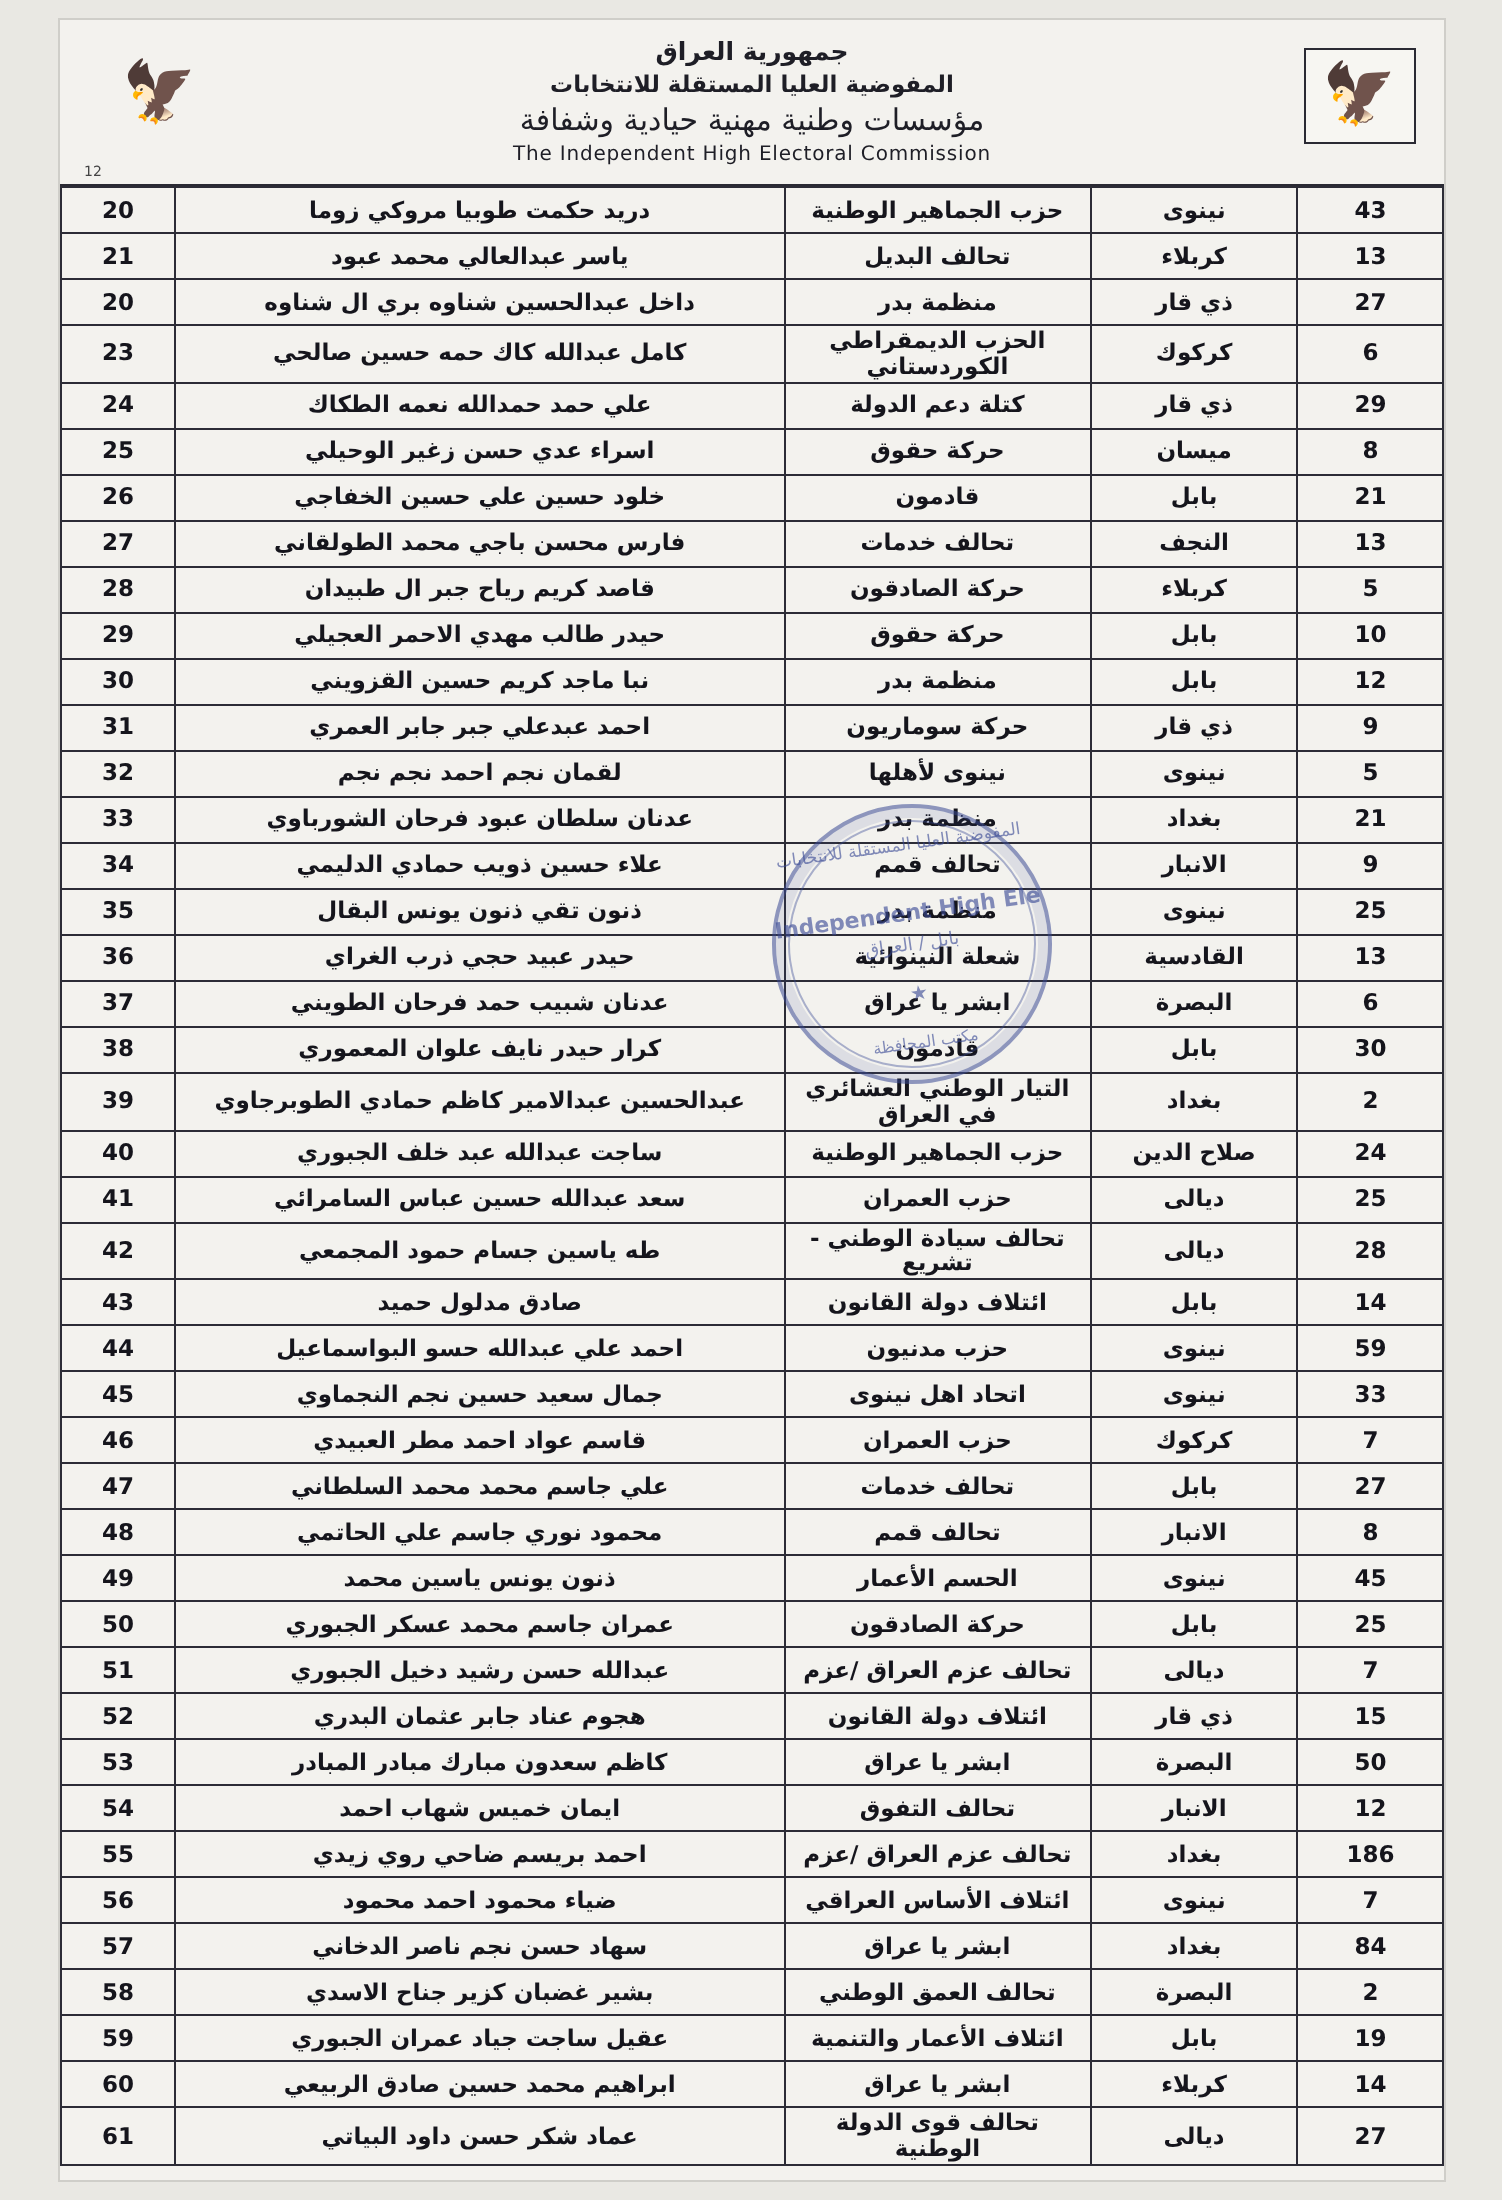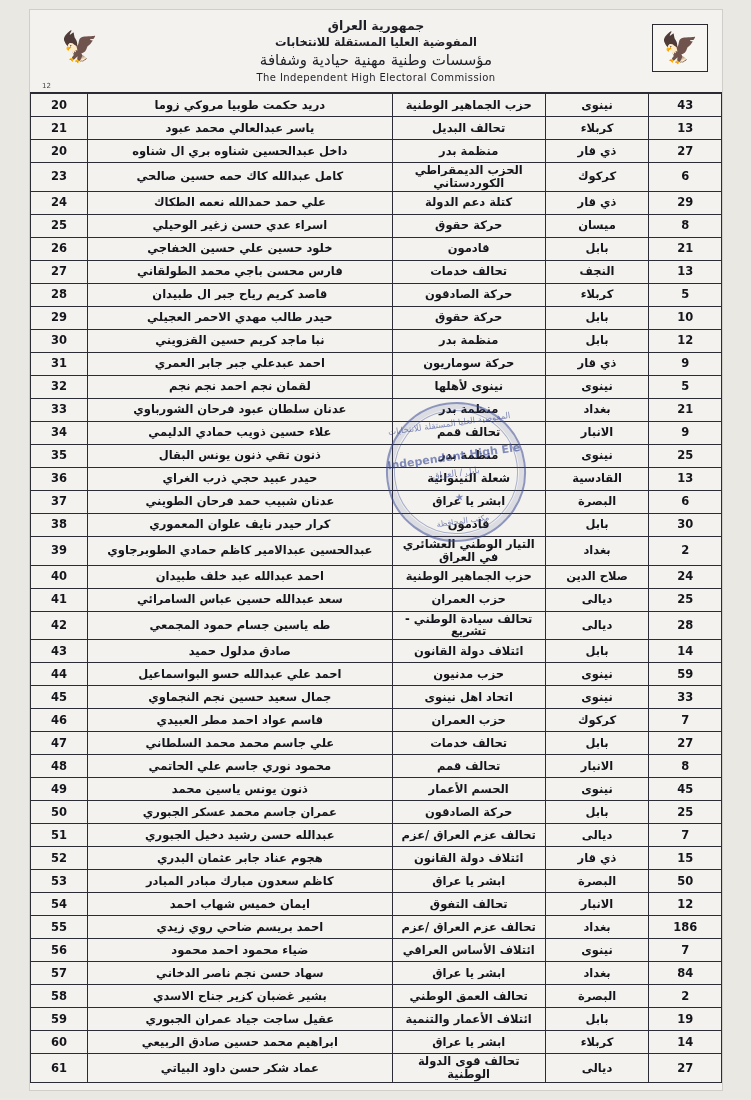--- a/index.html
+++ b/index.html
@@ -347,21 +347,21 @@
             <td class="c-seats">2</td>
             <td class="c-gov">بغداد</td>
             <td class="c-party">التيار الوطني العشائري في العراق</td>
             <td class="c-name">عبدالحسين عبدالامير كاظم حمادي الطوبرجاوي</td>
             <td class="c-no">39</td>
           </tr>
           <tr>
             <td class="c-seats">24</td>
             <td class="c-gov">صلاح الدين</td>
             <td class="c-party">حزب الجماهير الوطنية</td>
-            <td class="c-name">احمد عبدالله عبد خلف طبيدان</td>
+            <td class="c-name">ساجت عبدالله عبد خلف الجبوري</td>
             <td class="c-no">40</td>
           </tr>
           <tr>
             <td class="c-seats">25</td>
             <td class="c-gov">ديالى</td>
             <td class="c-party">حزب العمران</td>
             <td class="c-name">سعد عبدالله حسين عباس السامرائي</td>
             <td class="c-no">41</td>
           </tr>
           <tr>

